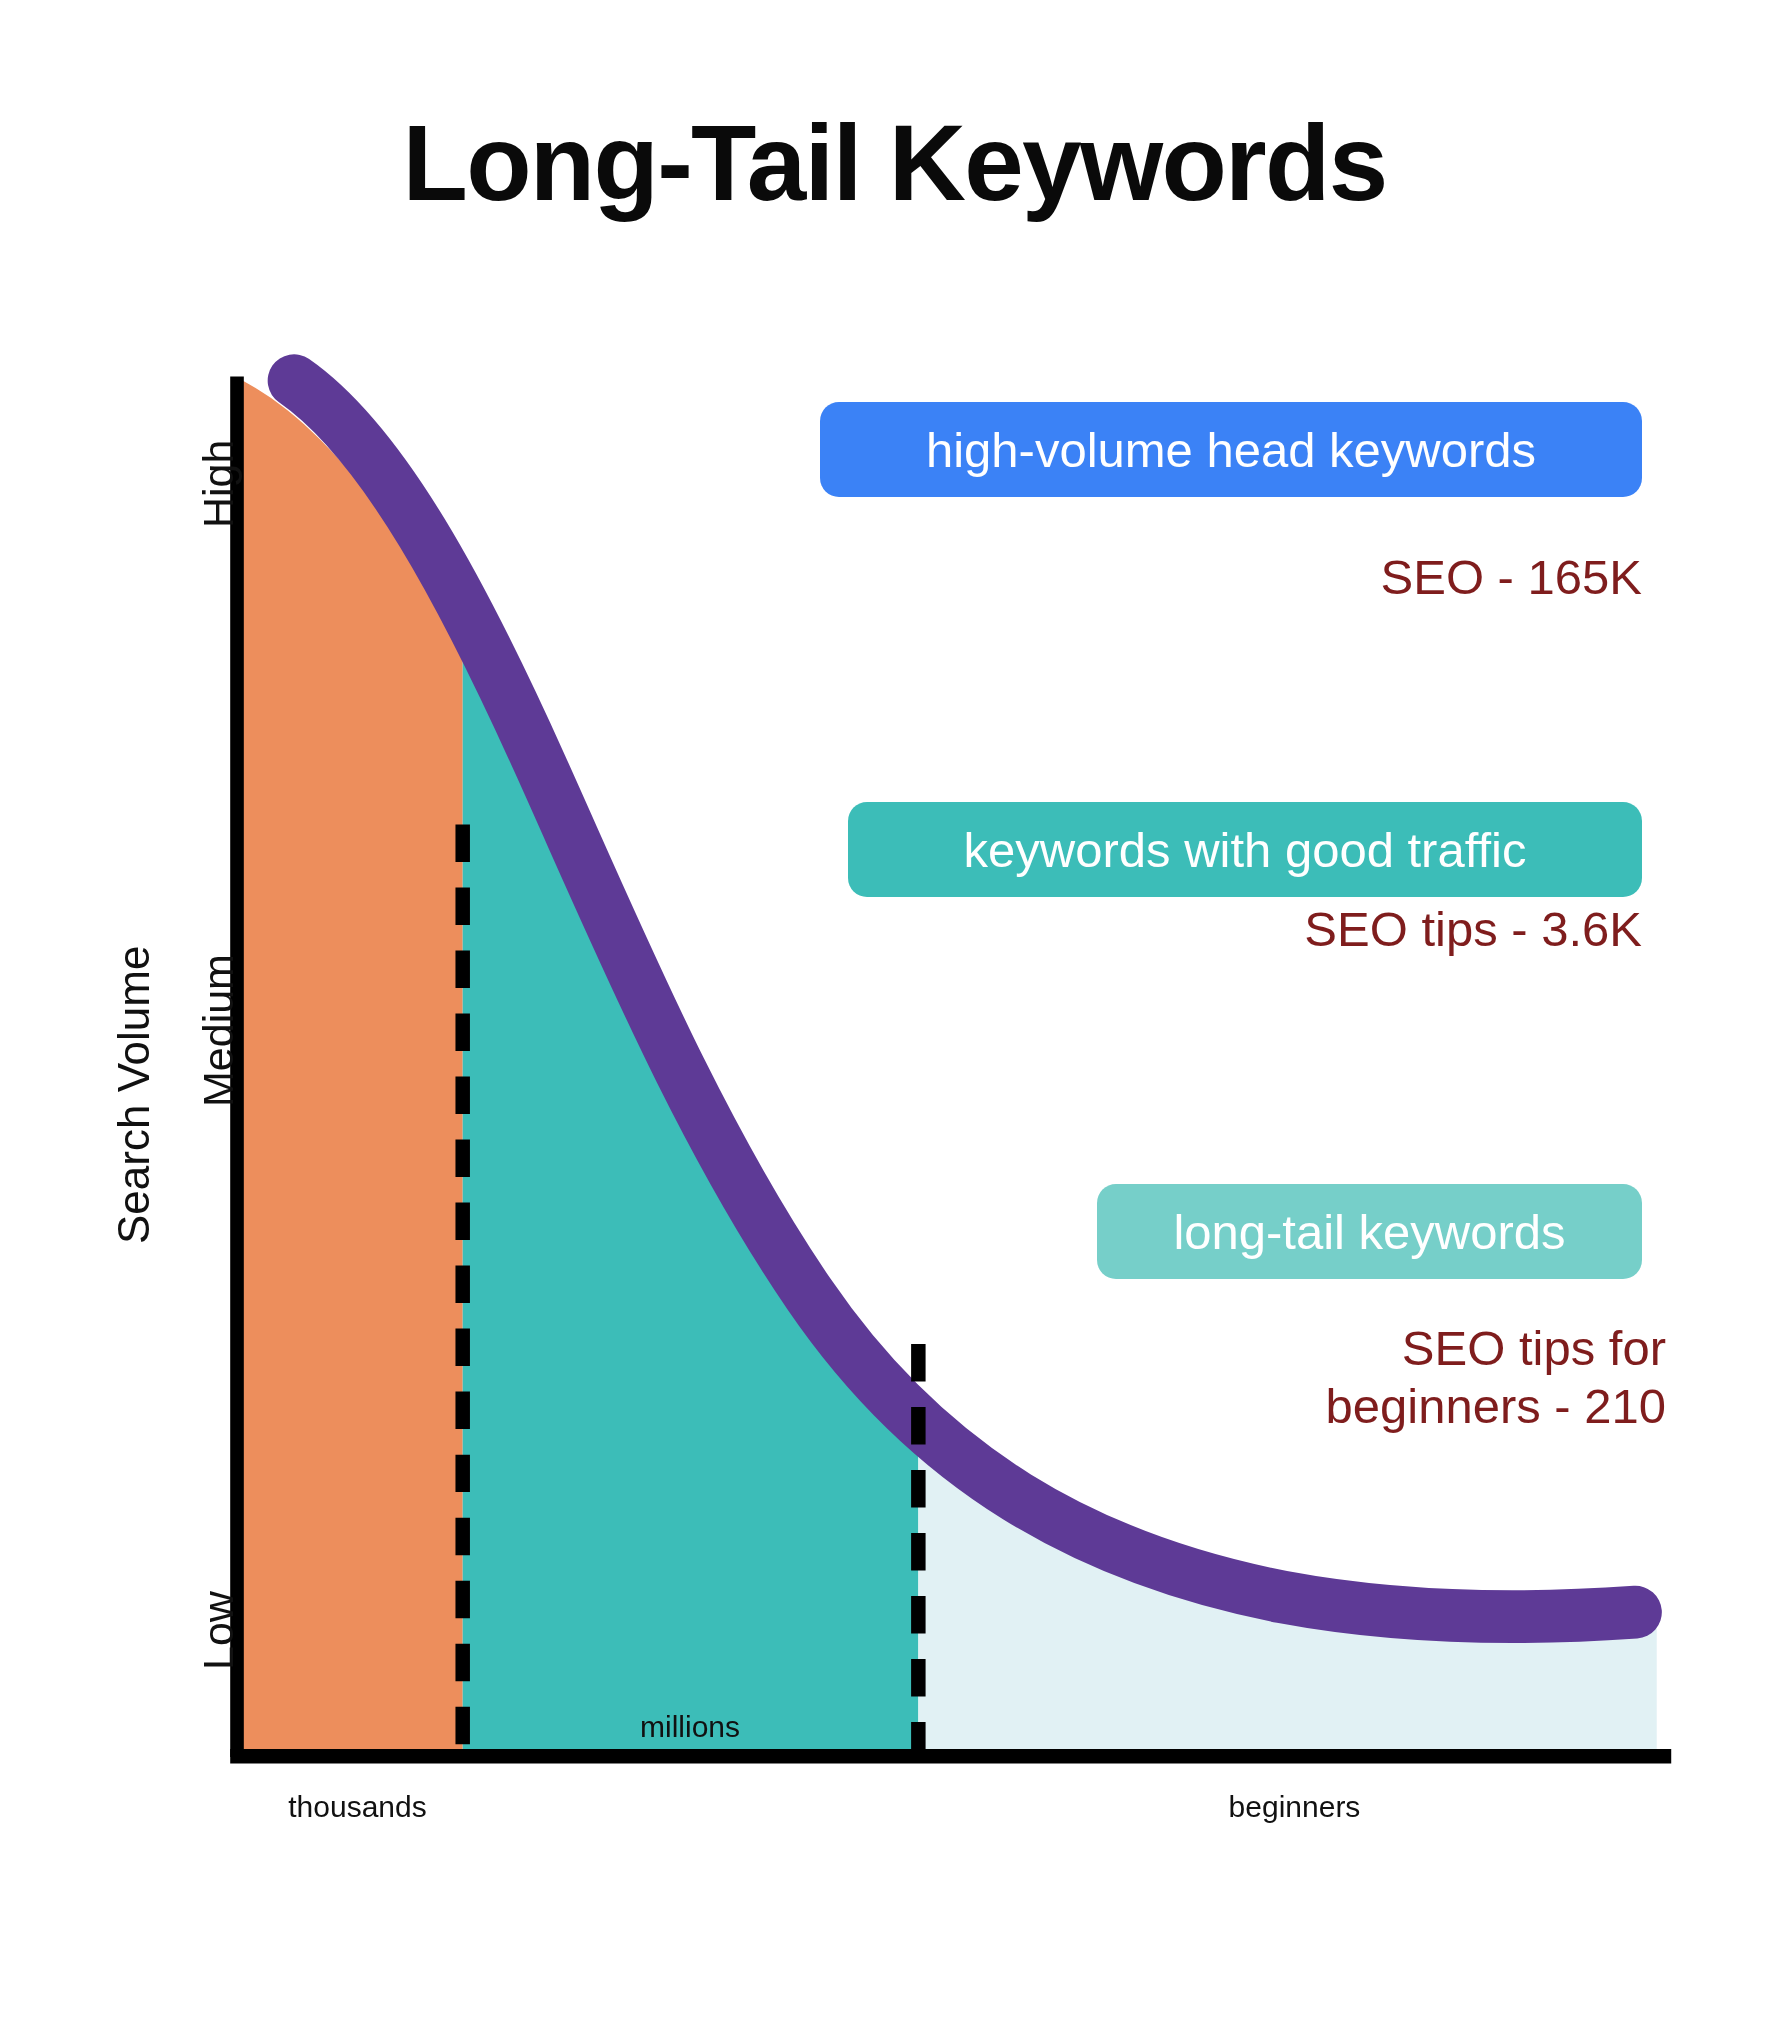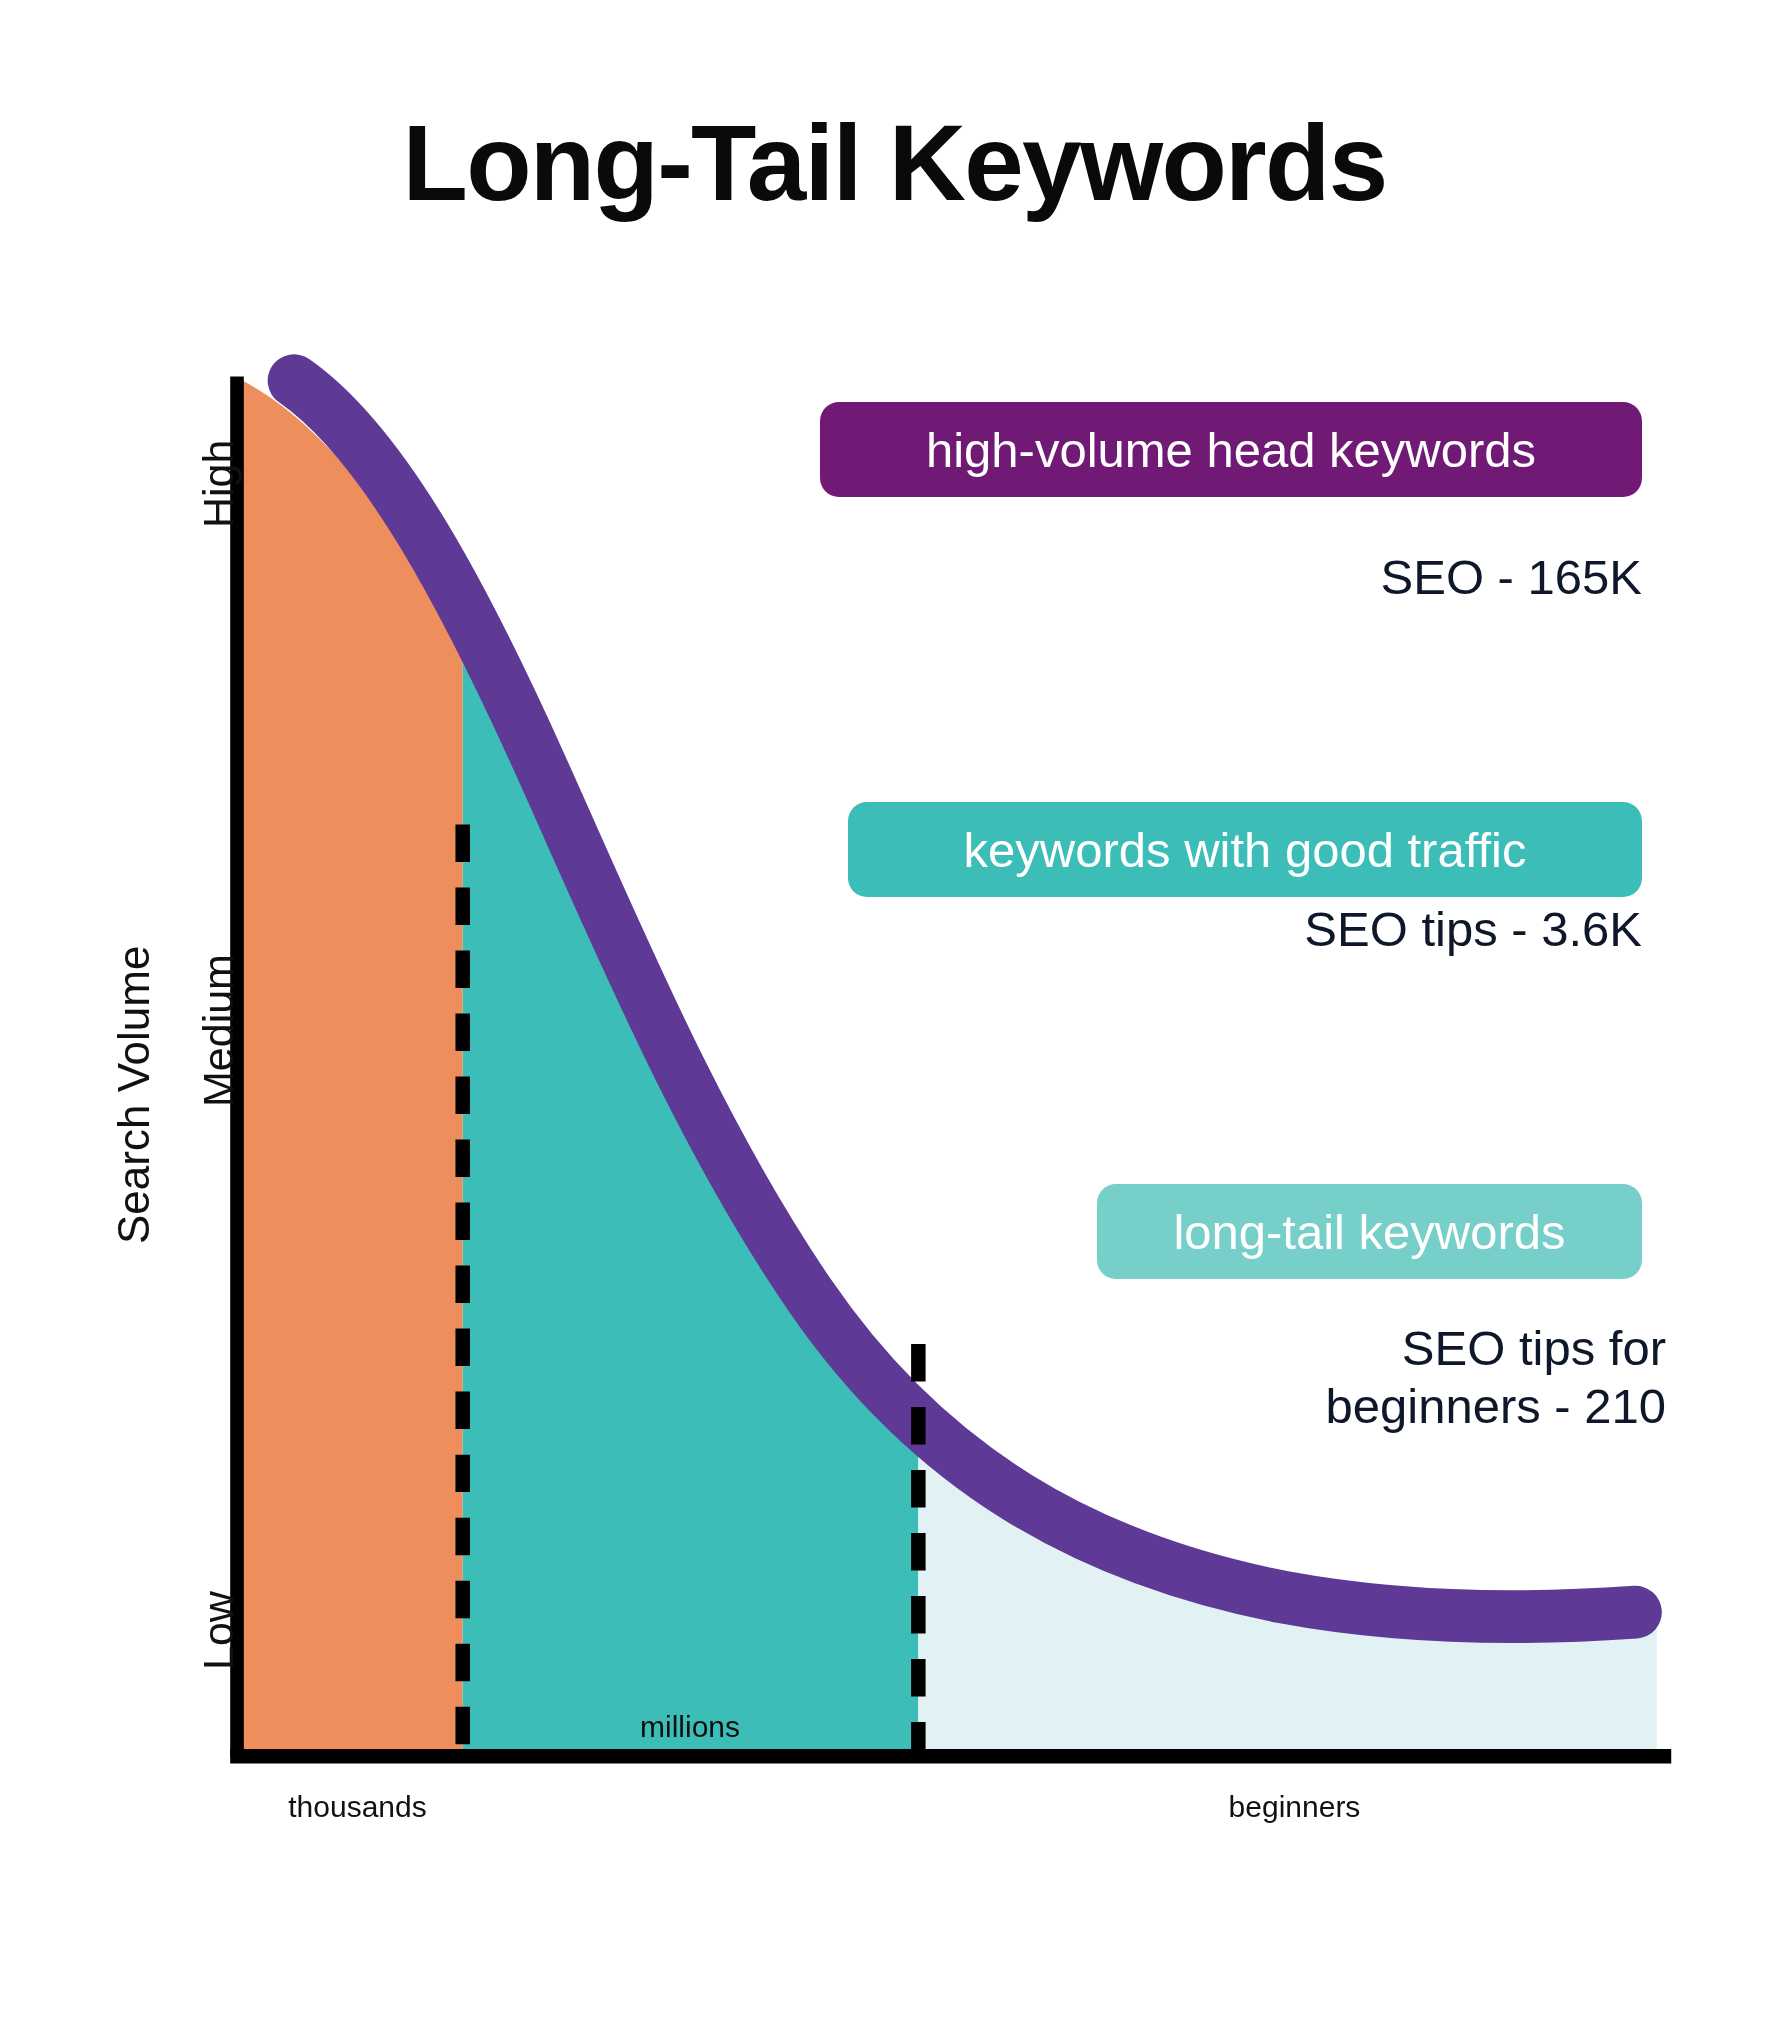--- a/index.html
+++ b/index.html
@@ -31,25 +31,25 @@
   }
   .x-tick{position:absolute;text-align:center;font-size:30px;color:#111;}
 
   
   .legend-pill{
     position:absolute;border-radius:19px;display:flex;align-items:center;
     justify-content:center;color:#fff;font-size:49px;white-space:nowrap;
     padding:0 22px;box-sizing:border-box;
   }
   .legend-value{
-    position:absolute;font-size:49px;color:#0f172a;text-align:right;
+    position:absolute;font-size:49px;color:#7f1d1d;text-align:right;
     line-height:1.18;white-space:pre-line;
   }
 
-  #pill-0{left:820px;top:402px;width:822px;height:95px;background:#701a75;}
+  #pill-0{left:820px;top:402px;width:822px;height:95px;background:#3b82f6;}
   #val-0 {left:790px;top:549px;width:852px;}
 
   #pill-1{left:848px;top:802px;width:794px;height:95px;background:#3CBDB8;}
   #val-1 {left:790px;top:901px;width:852px;}
 
   #pill-2{left:1097px;top:1184px;width:545px;height:95px;background:#76CFC9;}
   #val-2 {left:814px;top:1320px;width:852px;}
 </style>
 </head>
 <body>

